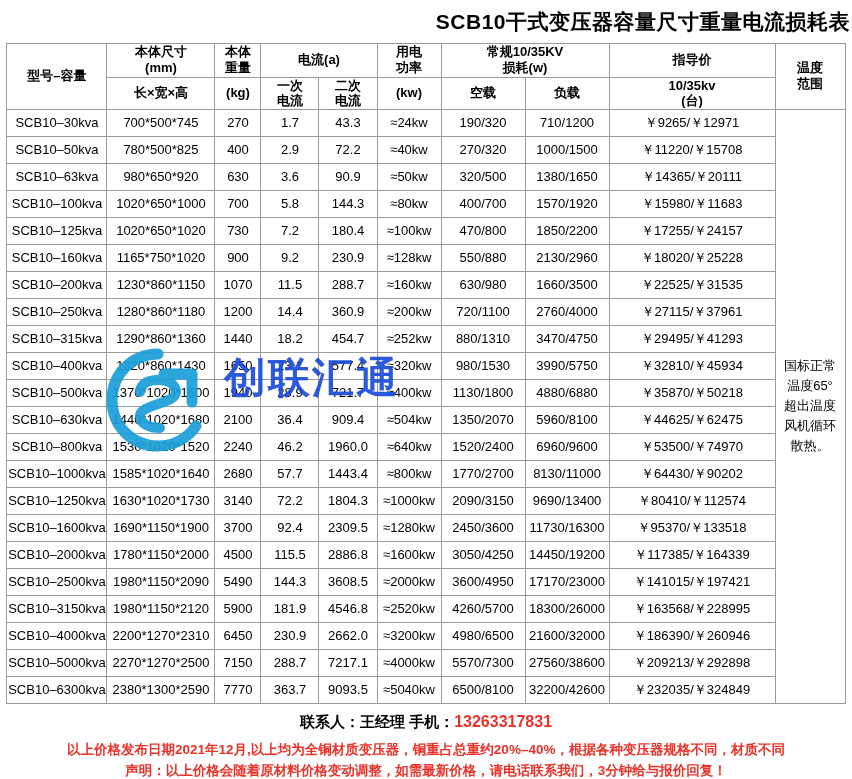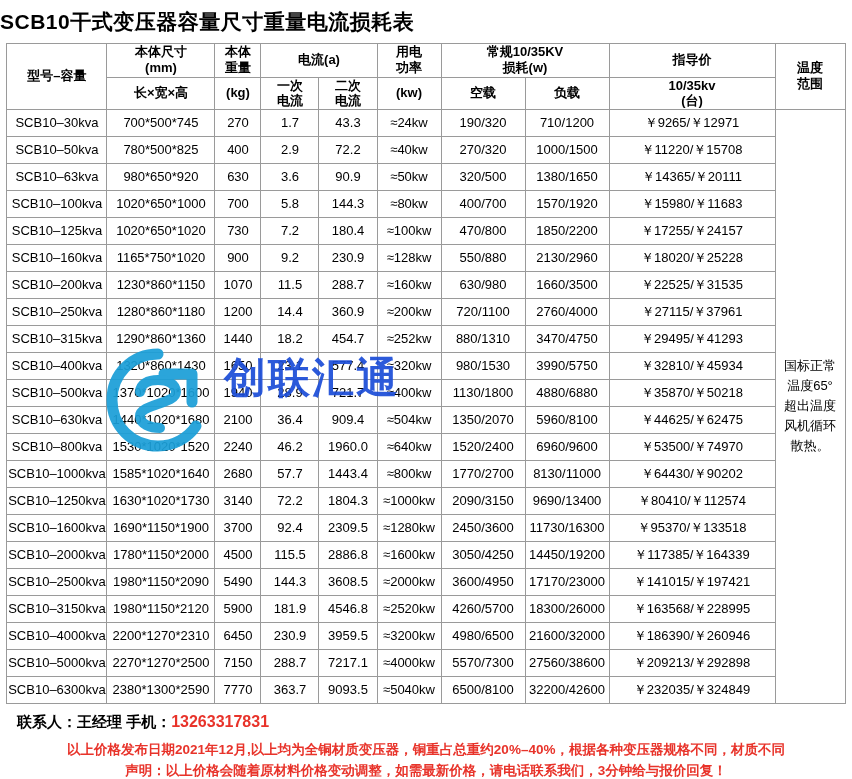--- a/index.html
+++ b/index.html
@@ -15,24 +15,24 @@
     overflow: hidden;
     position: relative;
   }
   .page {
     width: 852px;
     height: 779px;
     box-sizing: border-box;
     position: relative;
   }
   .title {
-    text-align: left;
+    text-align: right;
     font-size: 21px;
     font-weight: bold;
-    padding: 8px 16px 7px 0;
+    padding: 8px 2px 7px 0;
     letter-spacing: 0.5px;
   }
   table.main {
     border-collapse: collapse;
     width: 838px;
     margin: 0 auto;
     table-layout: fixed;
   }
   table.main td, table.main th {
     border: 1px solid #9a9a9a;
@@ -63,24 +63,24 @@
     font-size: 13px;
   }
   .temp-cell {
     font-size: 14px;
     line-height: 1.55;
     text-align: center;
     vertical-align: middle;
     margin-top: 22px;
   }
   .contact {
+    text-align: center;
     font-size: 15px;
     font-weight: bold;
     padding: 9px 0 6px 0;
-    margin-left: 17px;
   }
   .contact .phone {
     color: #e8332a;
     font-weight: bold;
     font-size: 16px;
   }
   .notes {
     text-align: center;
     color: #e8332a;
     font-size: 13.5px;
@@ -433,21 +433,21 @@
         <td>4260/5700</td>
         <td>18300/26000</td>
         <td class="price">￥163568/￥228995</td>
       </tr>
 
       <tr>
         <td class="model">SCB10–4000kva</td>
         <td>2200*1270*2310</td>
         <td>6450</td>
         <td>230.9</td>
-        <td>3959.5</td>
+        <td>2662.0</td>
         <td>≈3200kw</td>
         <td>4980/6500</td>
         <td>21600/32000</td>
         <td class="price">￥186390/￥260946</td>
       </tr>
 
       <tr>
         <td class="model">SCB10–5000kva</td>
         <td>2270*1270*2500</td>
         <td>7150</td>

